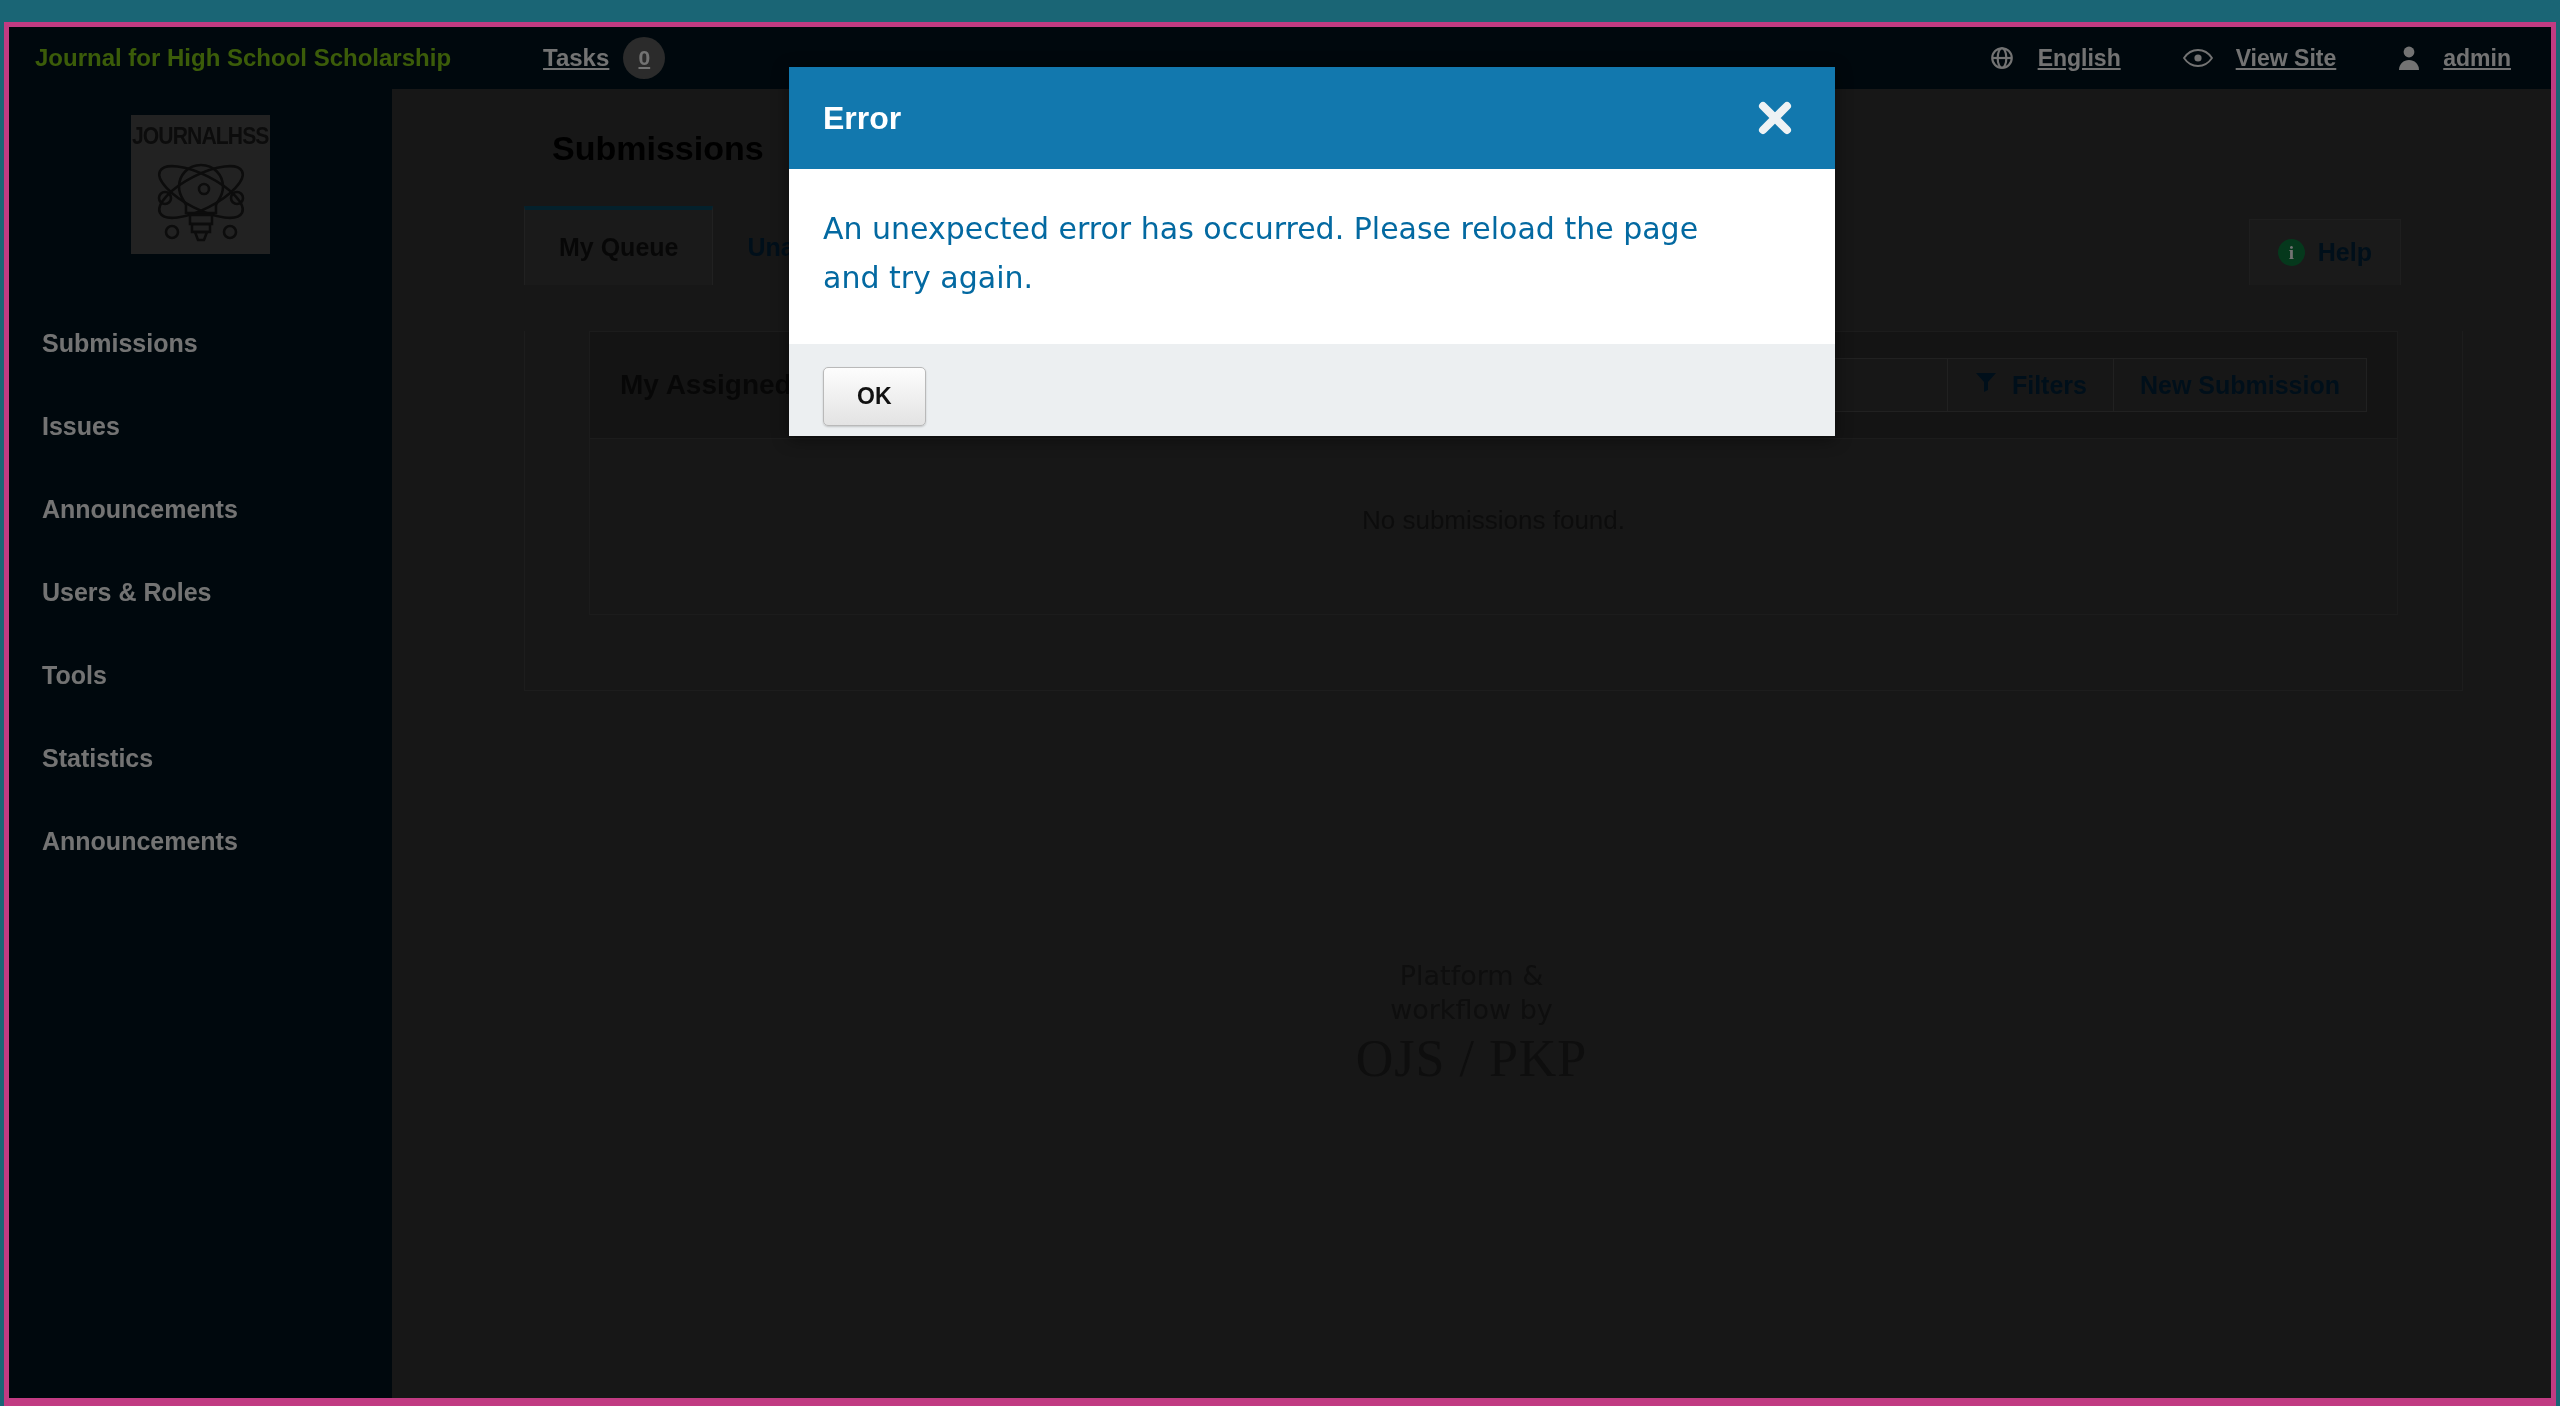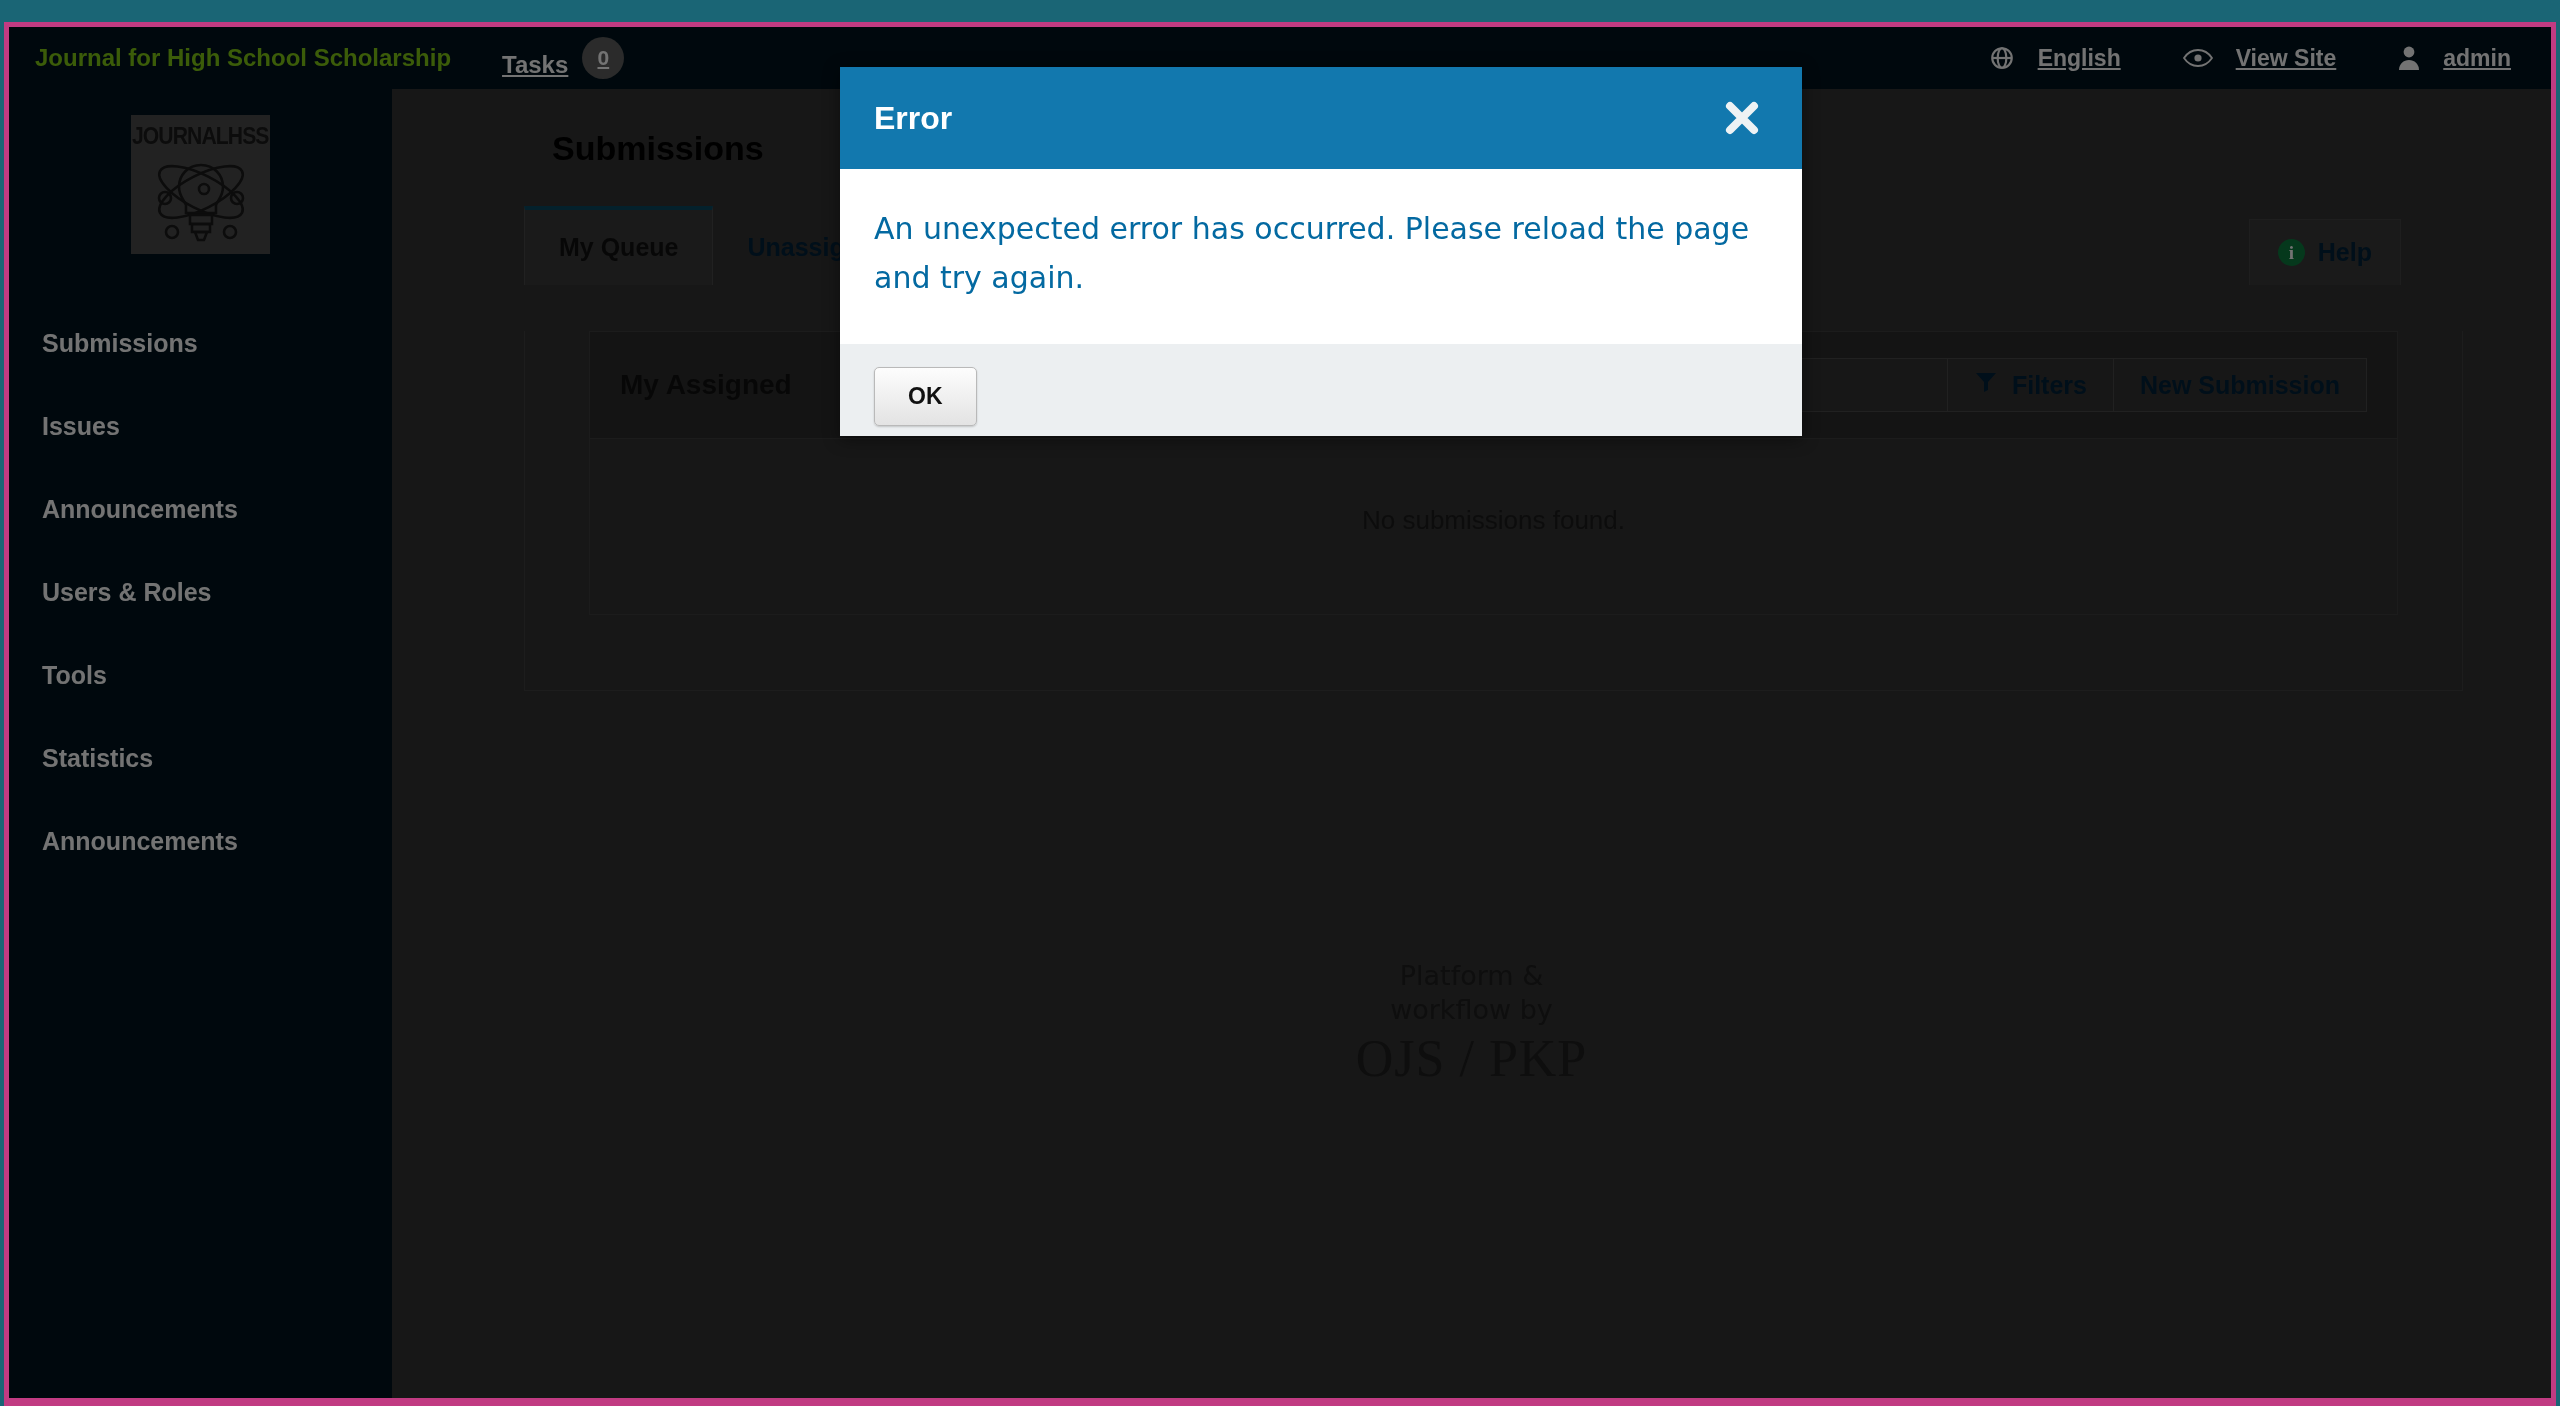--- a/index.html
+++ b/index.html
@@ -63,23 +63,23 @@
   }
   .brand {
     color: #84cc16;
     font-size: 24px;
     font-weight: bold;
     margin-left: 26px;
     white-space: nowrap;
   }
   .tasks-link {
     display: flex;
-    align-items: flex-end;
+    align-items: center;
     gap: 14px;
-    margin-left: 51px;
+    margin-left: 92px;
     color: #fff;
     font-size: 24px;
     font-weight: bold;
   }
   .tasks-badge {
     width: 42px; height: 42px;
     border-radius: 50%;
     background: #5f5f5f;
     color: #fff;
     font-size: 21px;
@@ -298,23 +298,23 @@
   .pkp-logo {
     font-family: "Liberation Serif", serif;
     font-size: 52px;
     letter-spacing: 1px;
     margin-top: 2px;
   }
 
   
   .modal {
     position: absolute;
-    left: 831px;
+    left: 780px;
     top: 40px;
-    width: 962px;
+    width: 1046px;
     z-index: 100;
     box-shadow: 0 3px 16px rgba(0,0,0,0.45);
   }
   .modal-header {
     background: #1278ae;
     height: 102px;
     display: flex;
     align-items: center;
     padding: 0 34px;
   }

